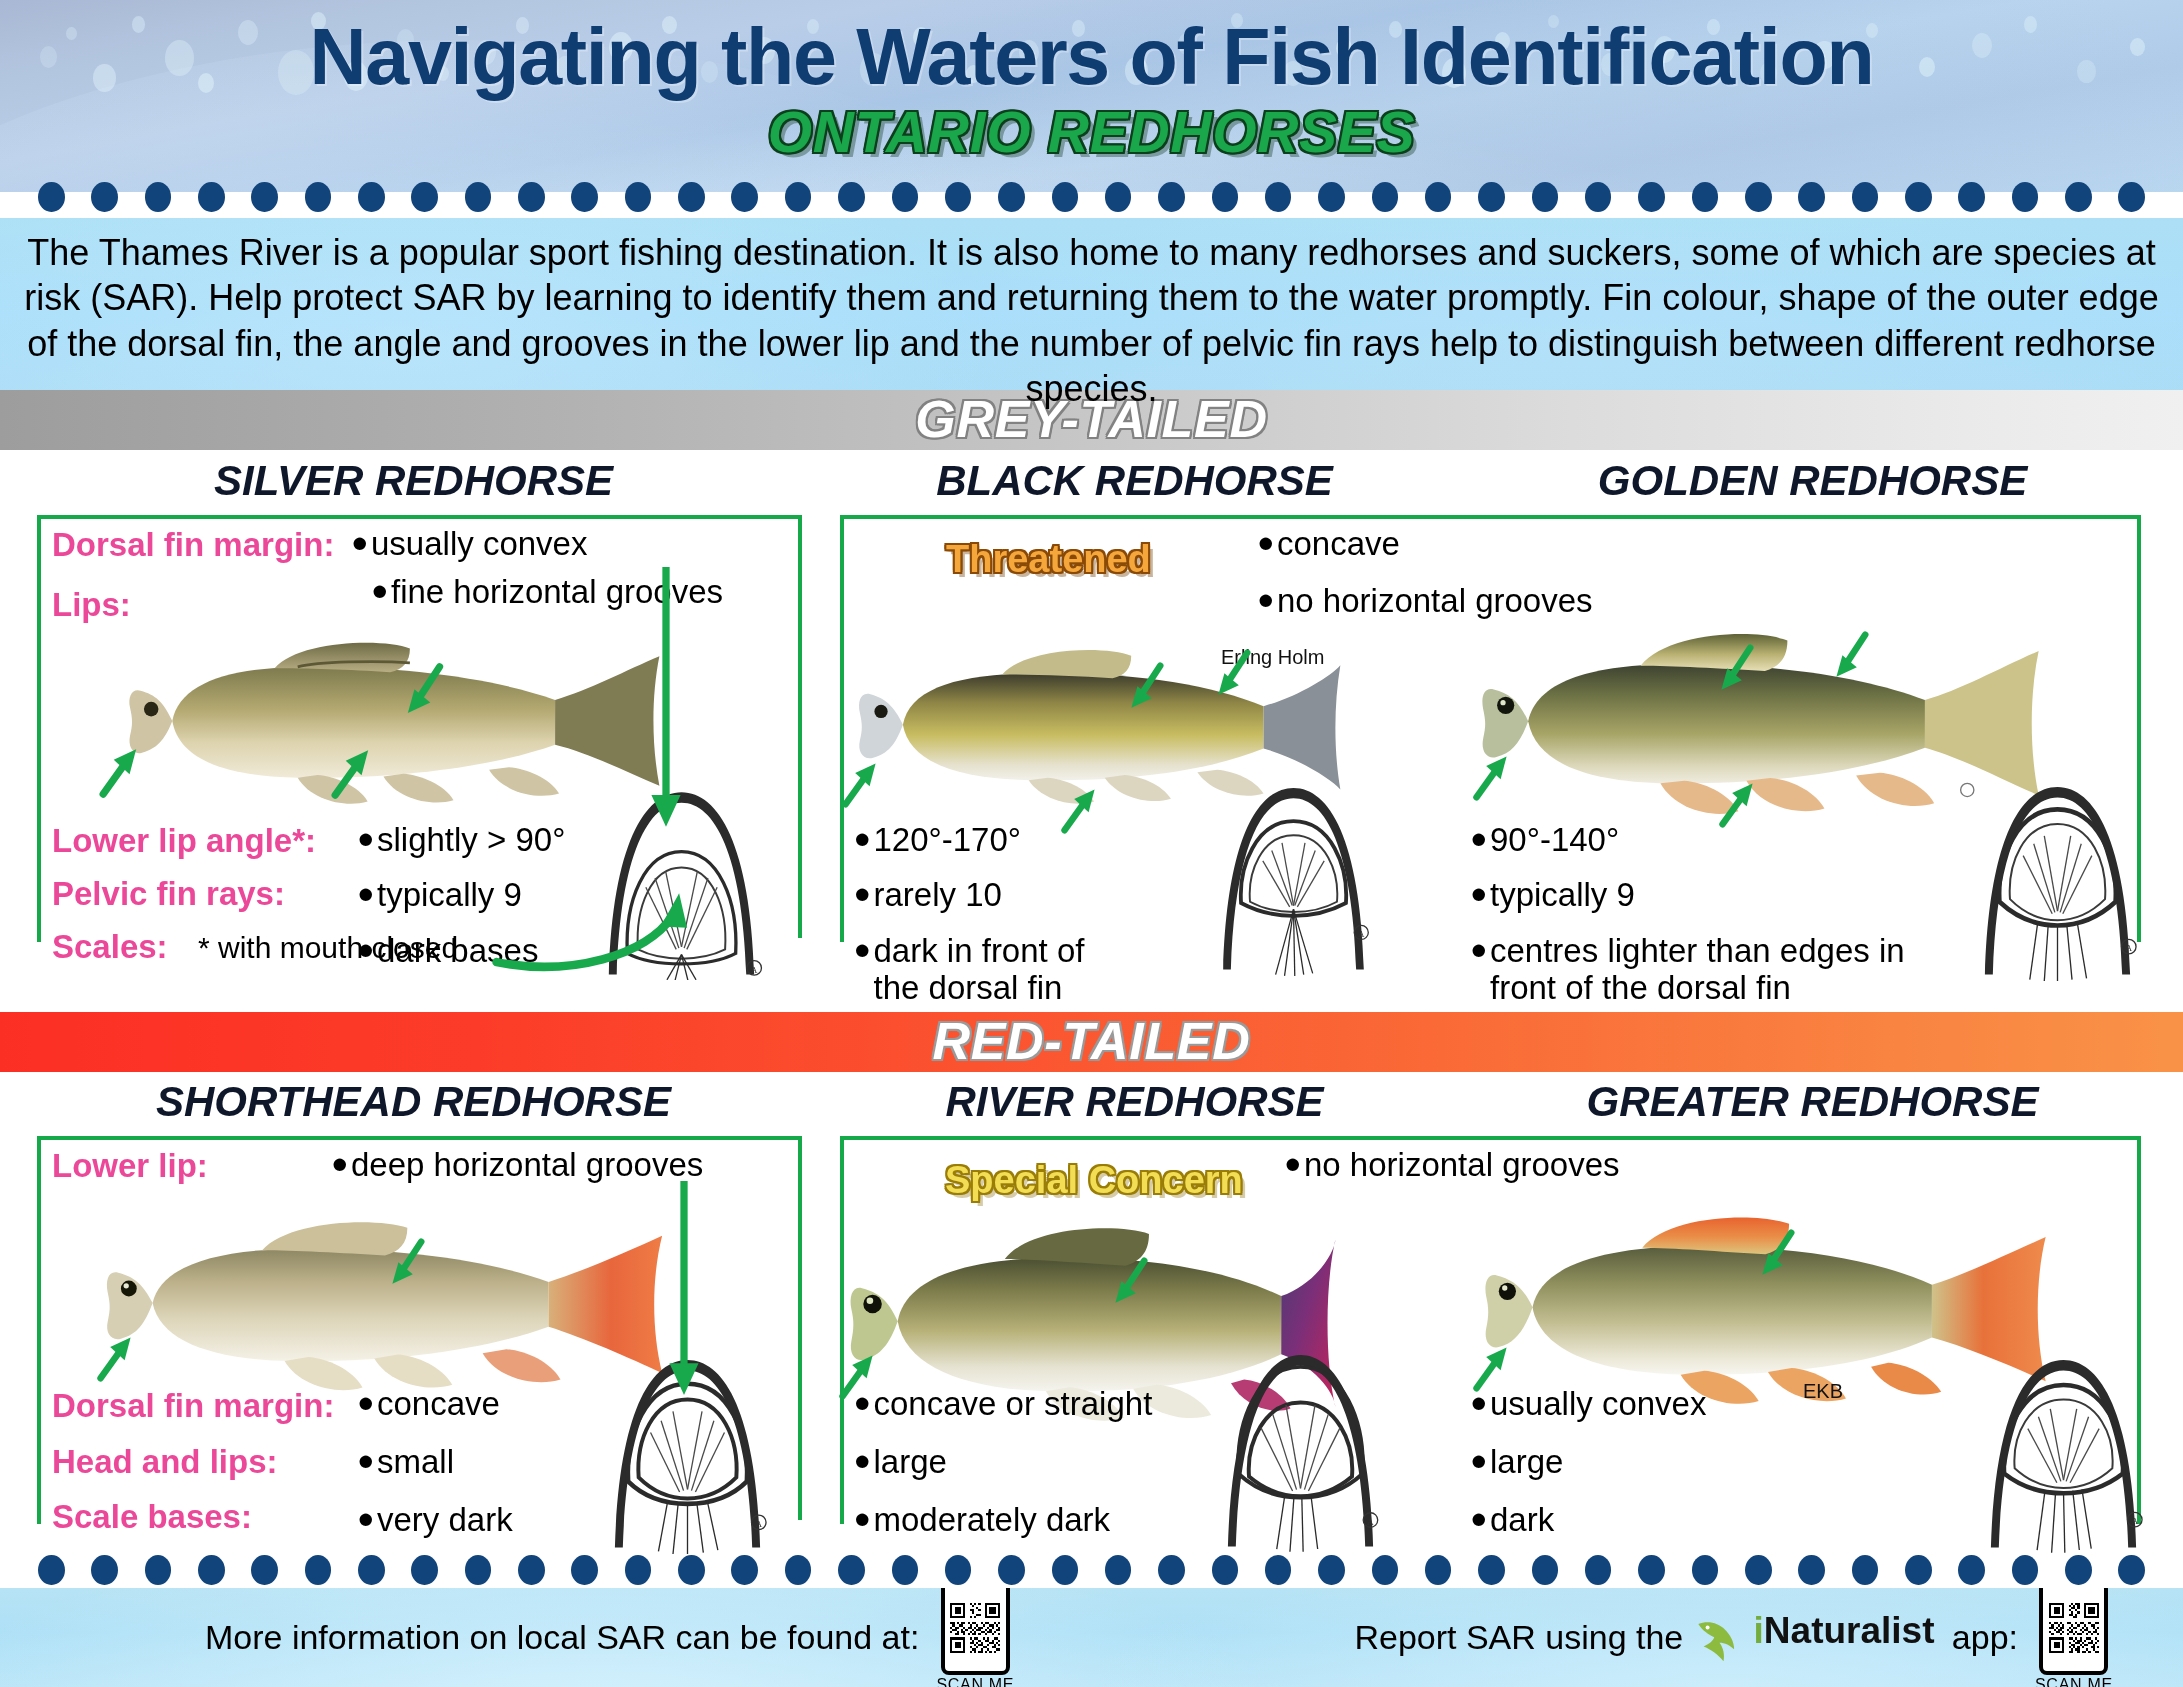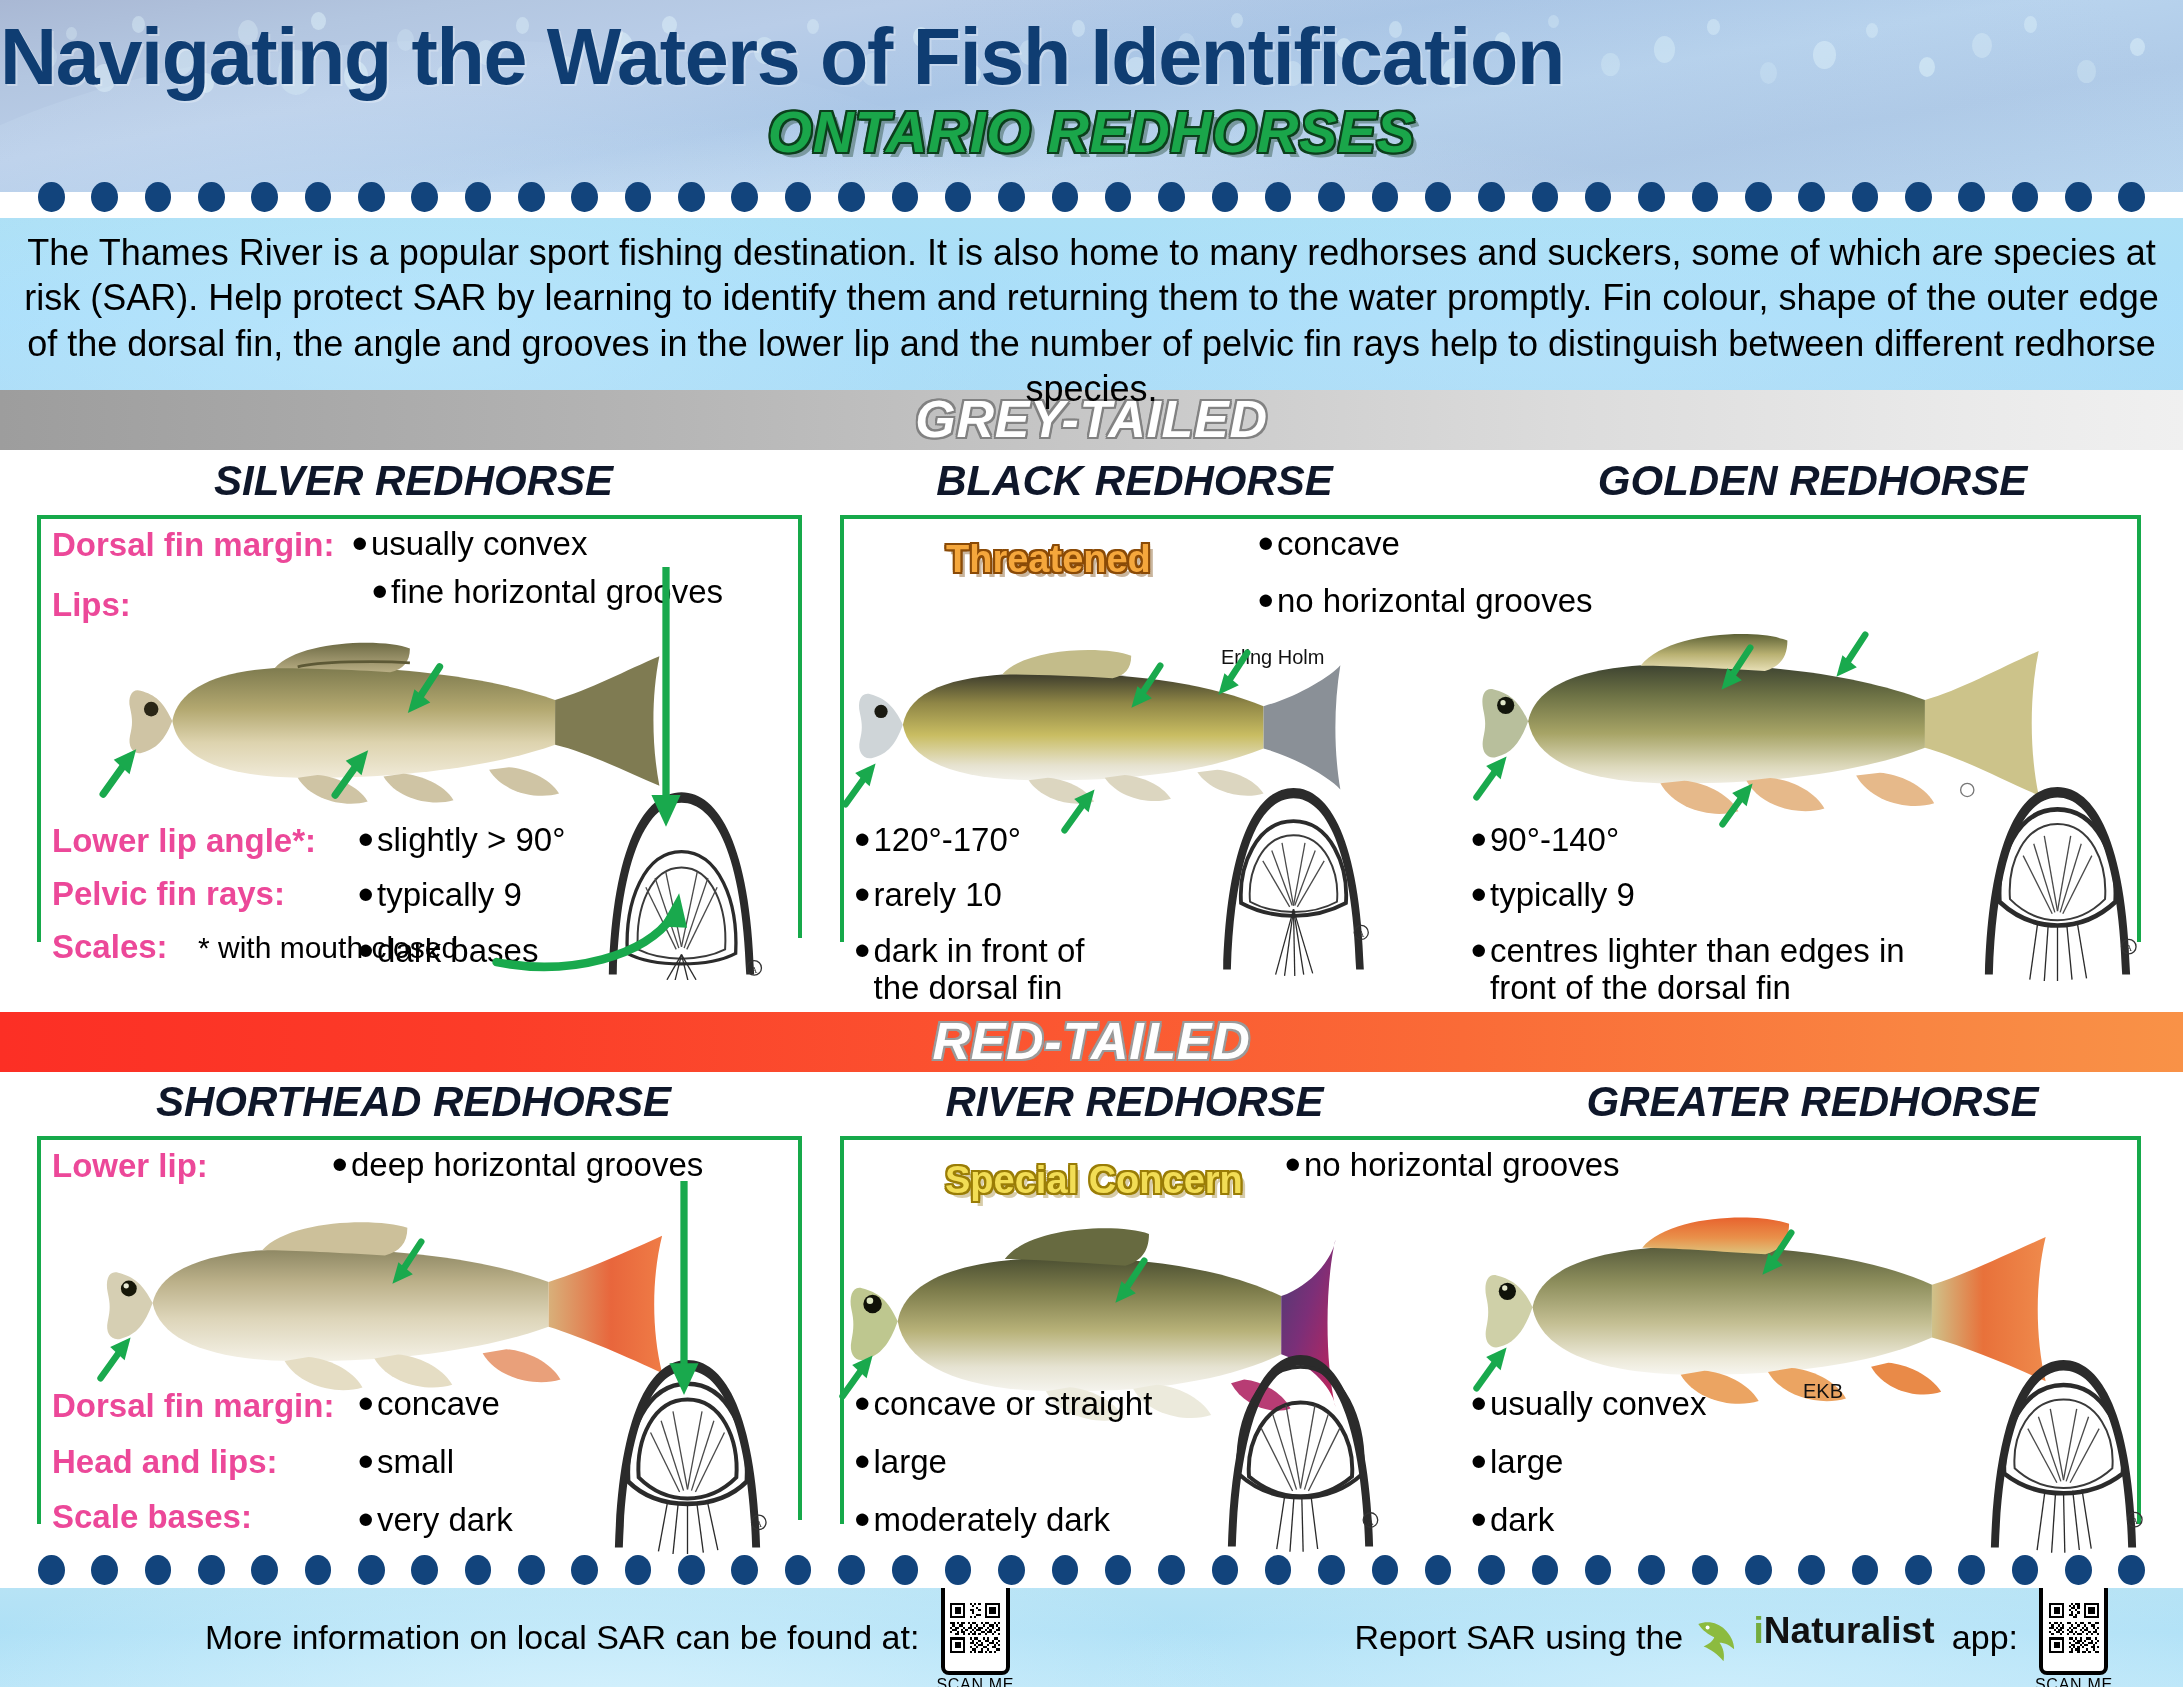--- a/index.html
+++ b/index.html
@@ -17,21 +17,21 @@
     position:absolute;left:0;top:0;width:2183px;height:192px;
     background:linear-gradient(170deg,#a9b8d4 0%,#b3c6e0 14%,#b9cde8 28%,#aac6e6 45%,#b9d4ee 62%,#b0cbe8 78%,#bad7f0 100%);
     overflow:hidden;
   }
   .hwave{position:absolute;border-radius:50%;opacity:.55;}
   .hw1{left:-198px;top:40px;width:1323px;height:595px;background:radial-gradient(ellipse at 40% 40%,rgba(220,240,255,.75),rgba(200,226,248,0) 62%);}
   .hw2{left:728px;top:-146px;width:1588px;height:543px;background:radial-gradient(ellipse at 50% 60%,rgba(170,195,225,.55),rgba(170,195,225,0) 65%);}
   .hw3{left:132px;top:99px;width:1720px;height:370px;background:radial-gradient(ellipse at 50% 50%,rgba(232,246,255,.6),rgba(232,246,255,0) 68%);}
   .bubble{position:absolute;border-radius:50%;background:rgba(225,244,250,.72);}
   .title-main{
-    position:absolute;left:0;right:0;top:16px;
+    position:absolute;left:0;right:0;top:16px;text-align:center;
     font-size:79px;font-weight:bold;color:#0f3d72;
     letter-spacing:-1.3px;line-height:1.05;
     text-shadow:2px 2px 0 rgba(255,255,255,.28);
     font-family:"Liberation Sans", sans-serif;
   }
   .title-sub{
     position:absolute;left:0;right:0;top:99px;text-align:center;
     font-size:57px;font-weight:bold;font-style:italic;color:#1aa64a;
     letter-spacing:0.7px;
     text-shadow:

